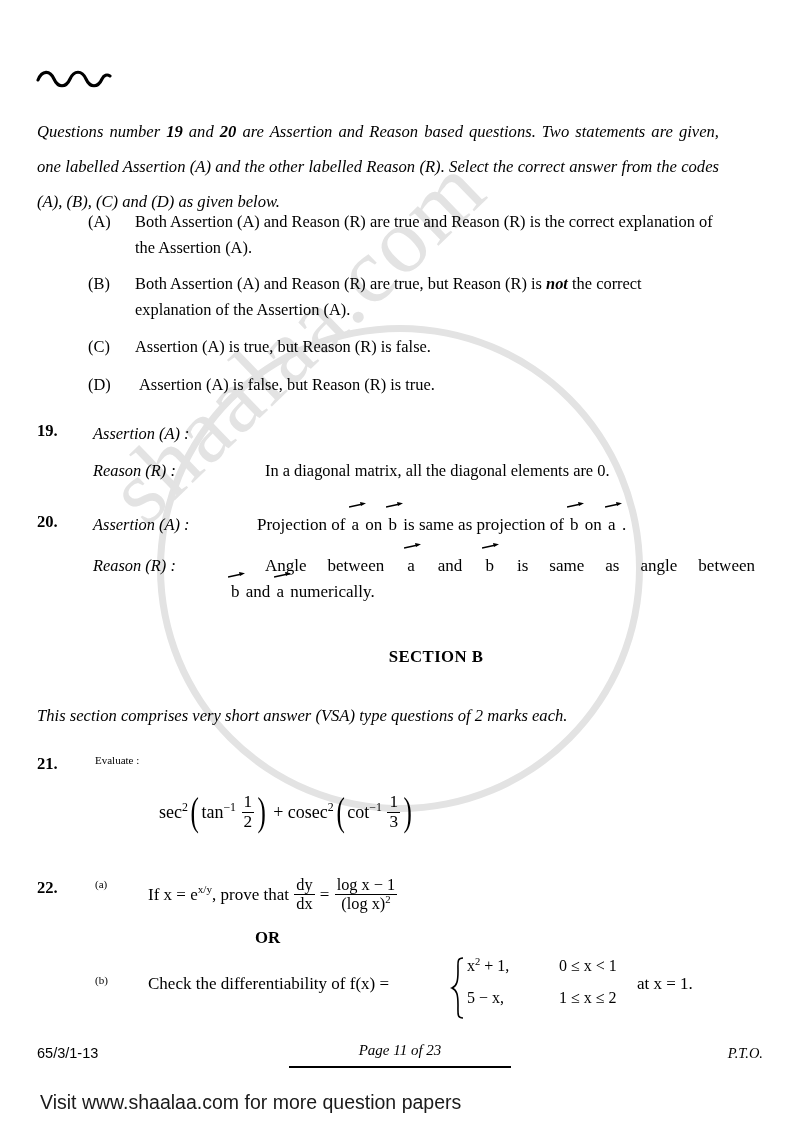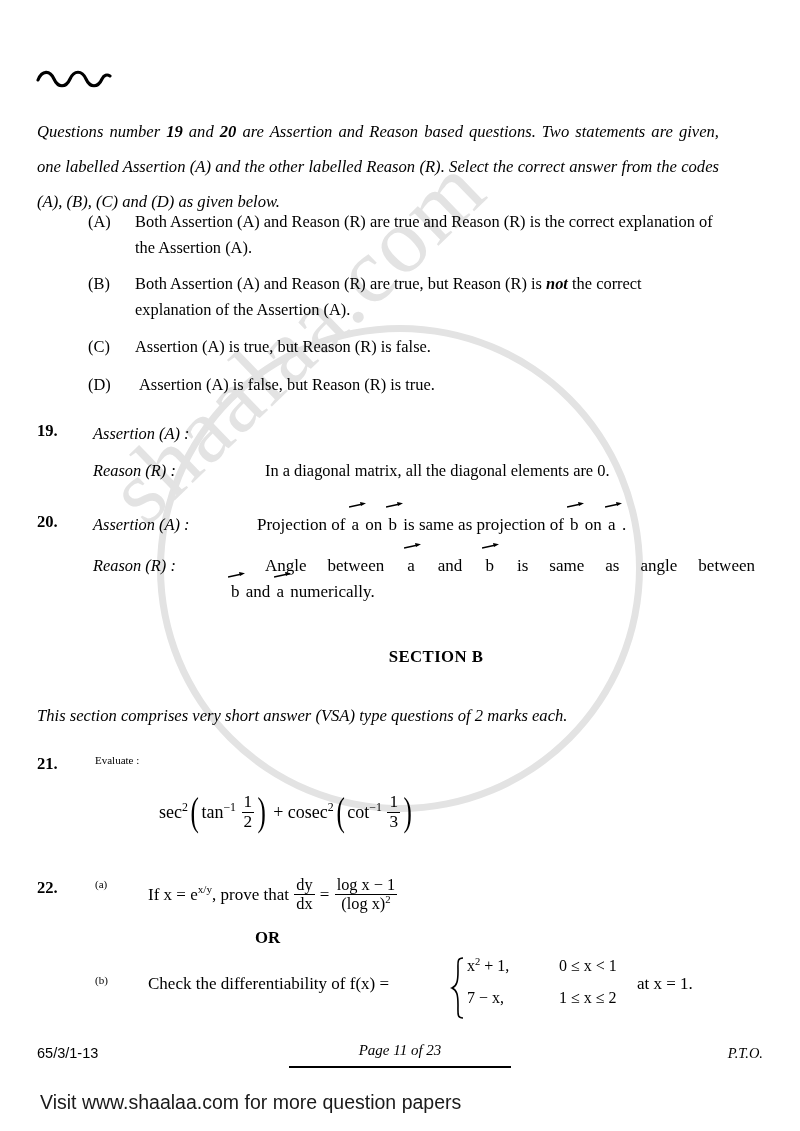--- a/index.html
+++ b/index.html
@@ -346,21 +346,21 @@
     </div>
 
     <div style="position:absolute; left:450px; top:957px;">
       <svg width="15" height="62" viewBox="0 0 15 62" style="position:absolute; left:0; top:0;">
         <path d="M13,1 C7,1 8,5 8,14 C8,24 7,29 2,31 C7,33 8,38 8,48 C8,57 7,61 13,61" fill="none" stroke="#000" stroke-width="1.6"></path>
       </svg>
       <div style="position:absolute; left:17px; top:0px; white-space:nowrap;">
         <span style="display:inline-block; width:92px;"><span>x</span><sup class="sm">2</sup><span> + 1,</span></span><span>0 ≤ x &lt; 1</span>
       </div>
       <div style="position:absolute; left:17px; top:32px; white-space:nowrap;">
-        <span style="display:inline-block; width:92px;">7 − x,</span><span>1 ≤ x ≤ 2</span>
+        <span style="display:inline-block; width:92px;">5 − x,</span><span>1 ≤ x ≤ 2</span>
       </div>
     </div>
 
     <div class="plain" style="left:637px; top:974px; font-size:17px;">at x = 1.</div>
 
     <div class="footer-left">65/3/1-13</div>
     <div class="footer-center">Page 11 of 23</div>
     <div class="footer-rule"></div>
     <div class="footer-right">P.T.O.</div>
 

